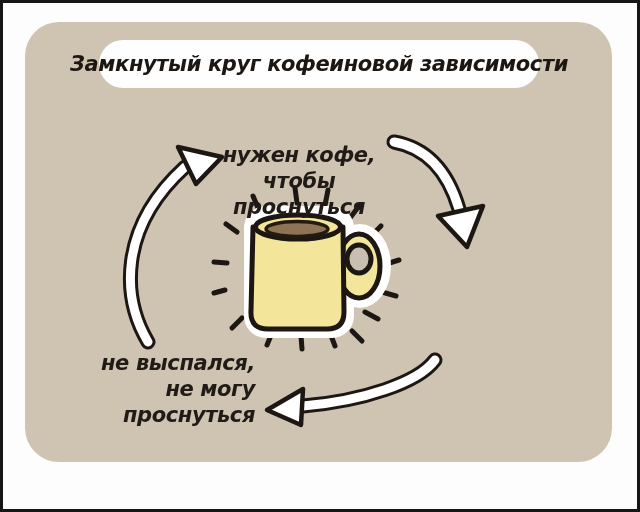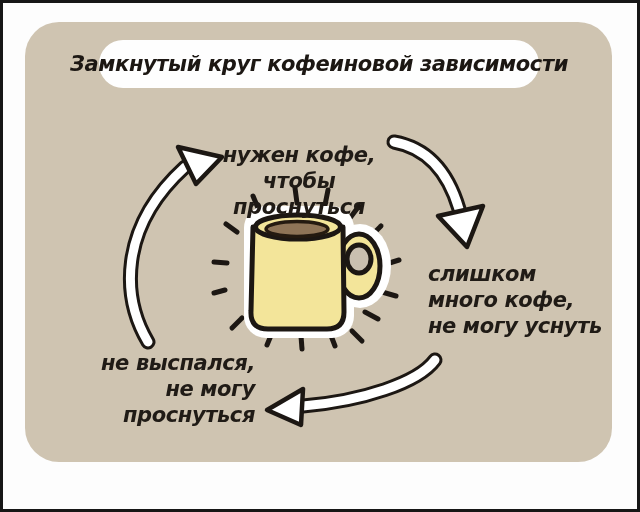--- a/index.html
+++ b/index.html
@@ -115,20 +115,17 @@
       </g>
     </svg>
 
     <div class="title-box">
       <span>Замкнутый круг кофеиновой зависимости</span>
     </div>
 
     <div class="label label-top">нужен кофе,
 чтобы
 проснуться</div>
-    <div class="label label-right">слишком
-много кофе,
-не могу уснуть</div>
     <div class="label label-bottomleft">не выспался,
 не могу
 проснуться</div>
   </div>
 </div>
 
 </body></html>

